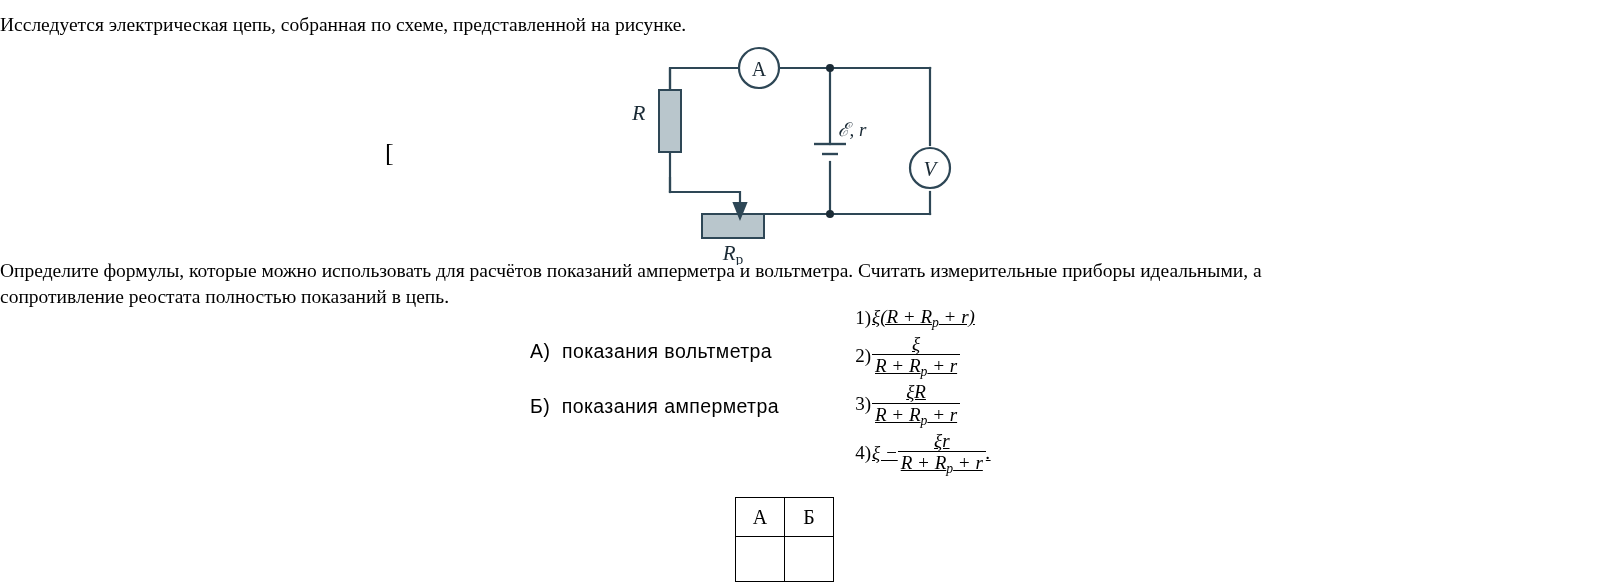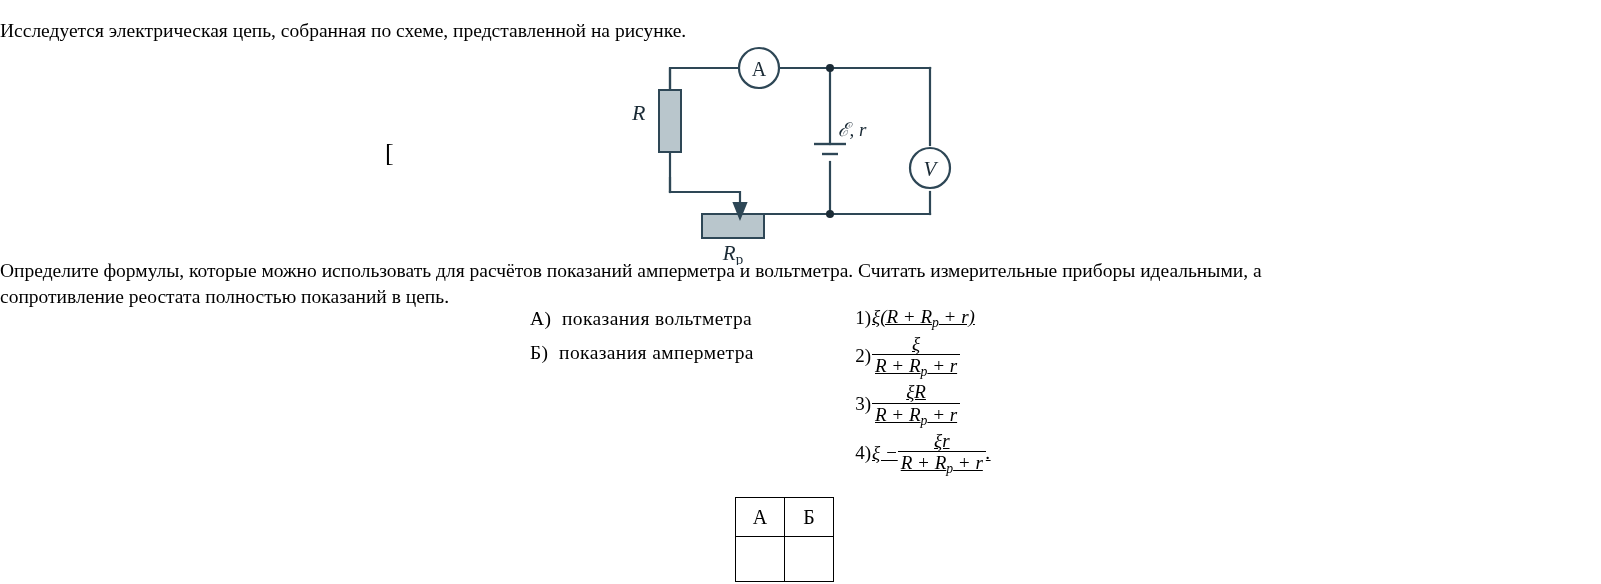--- a/index.html
+++ b/index.html
@@ -11,21 +11,21 @@
     width: 1601px;
     height: 584px;
     position: relative;
     font-family: "Liberation Serif", serif;
     color: #000000;
     overflow: hidden;
   }
   .intro {
     position: absolute;
     left: 0px;
-    top: 18px;
+    top: 12px;
     font-size: 19.5px;
     line-height: 26px;
     white-space: nowrap;
   }
   .bracket {
     position: absolute;
     left: 385px;
     top: 138px;
     font-size: 26px;
     color: #000;
@@ -46,23 +46,24 @@
     line-height: 26px;
   }
   .match-block {
     position: absolute;
     left: 530px;
     top: 308px;
     width: 420px;
   }
   .match-row {
     font-size: 19.5px;
-    font-family: Liberation Serif, serif;
+    font-family: Liberation Sans, sans-serif;
     letter-spacing: 0.4px;
     margin-bottom: 12px;
+    margin-top: 32px;
   }
   .options {
     position: absolute;
     left: 845px;
     top: 306px;
     font-family: "Liberation Serif", serif;
     font-size: 19px;
   }
   .opt {
     display: flex;

